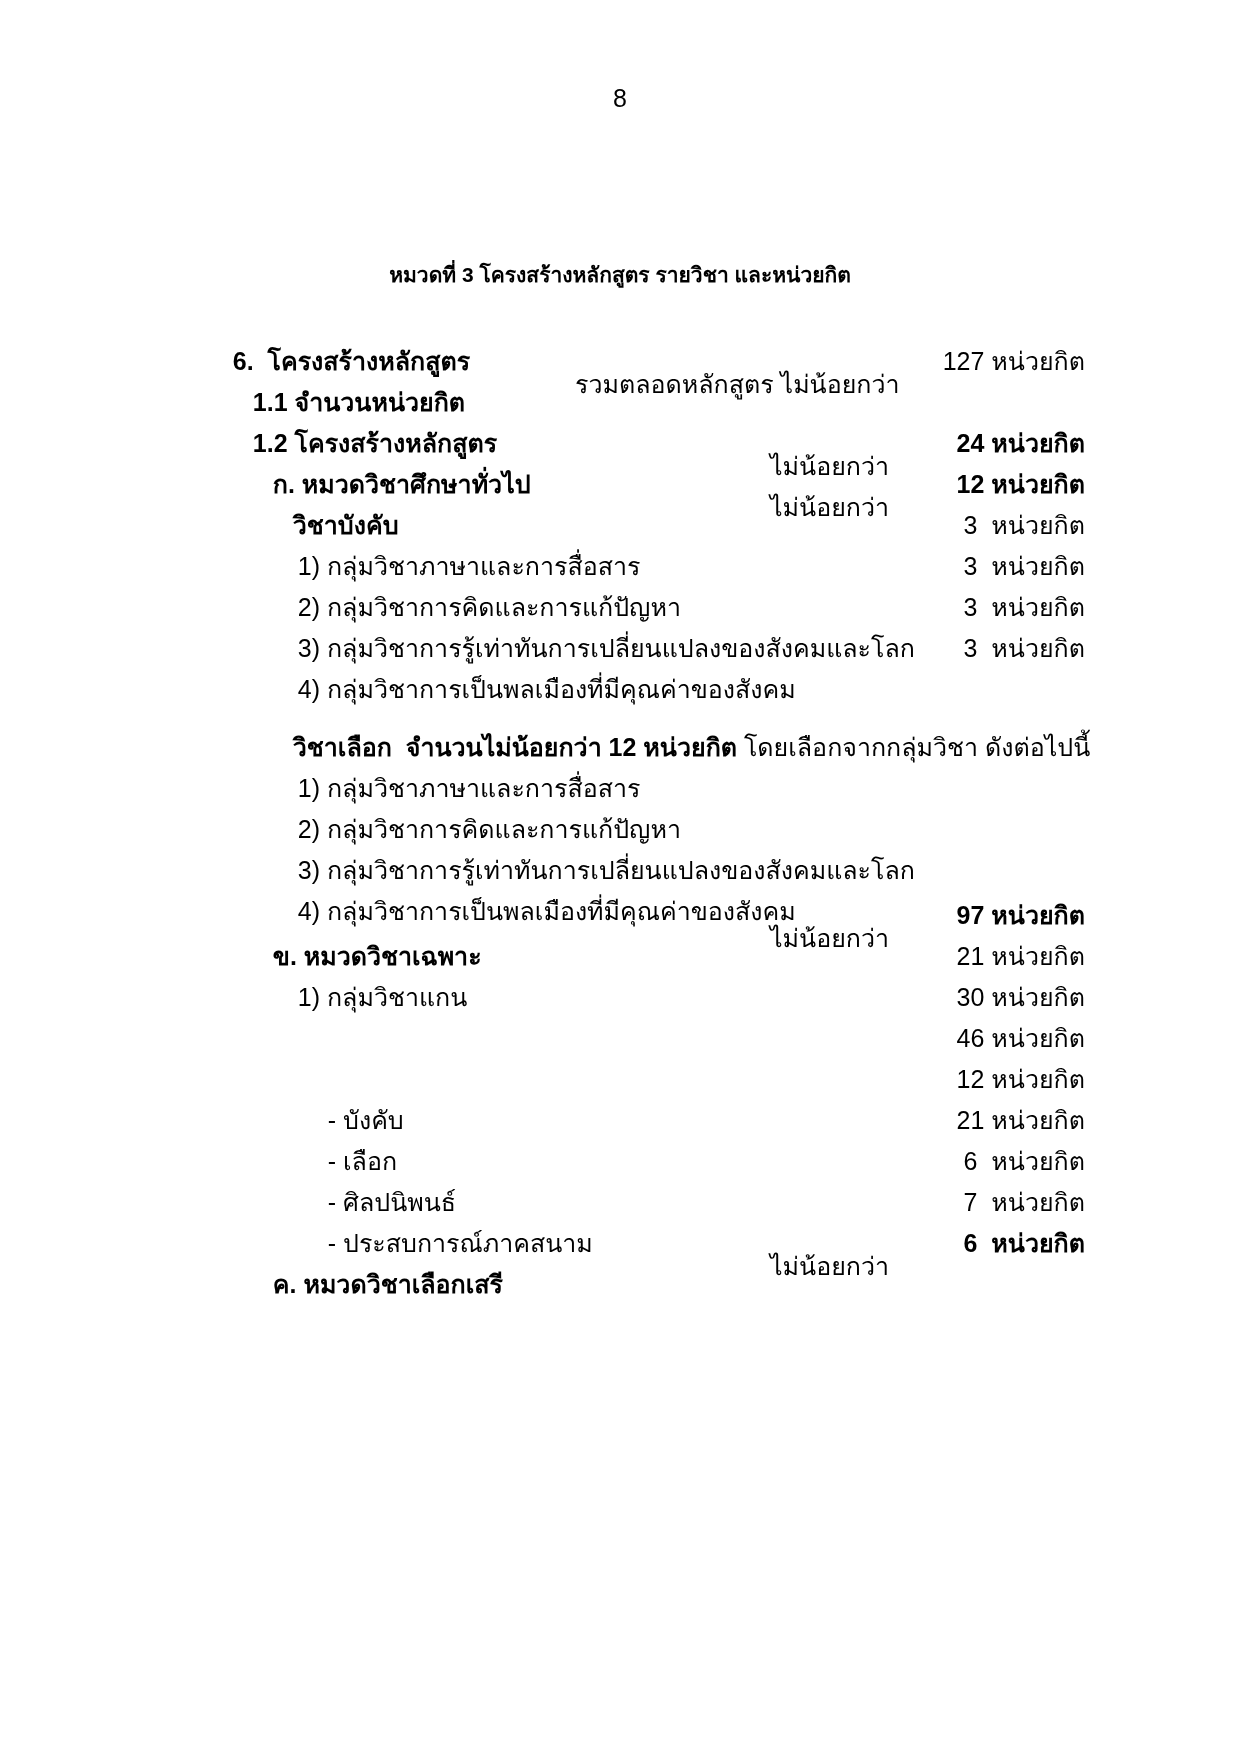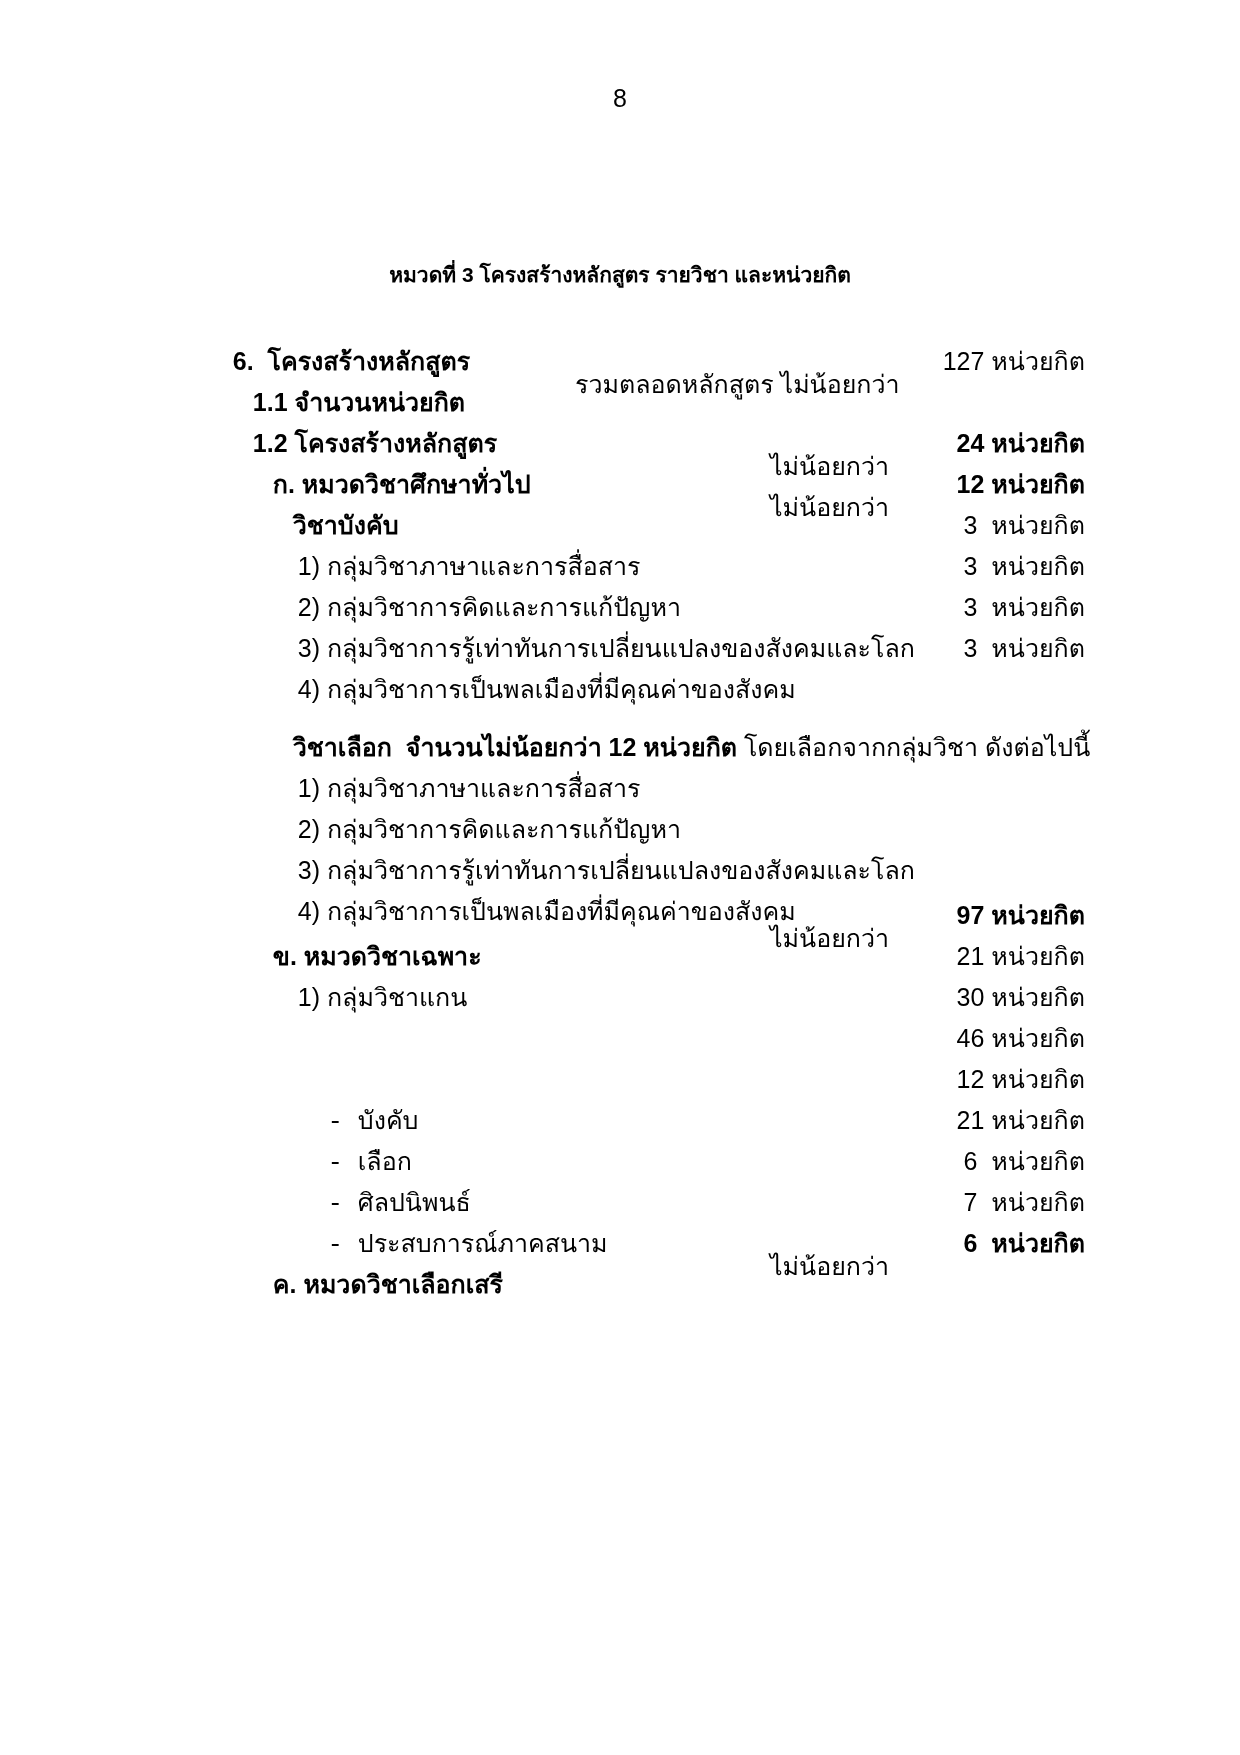--- a/index.html
+++ b/index.html
@@ -35,21 +35,21 @@
   .row.gap-lg{margin-top:17px;}
   .row.gap-sm{margin-top:4px;}
   .label{white-space:pre;}
   .bold{font-weight:700;}
   .tail{font-weight:400;}
   .ind-1 .label{padding-left:205px;}
   .ind-2 .label{padding-left:225px;}
   .ind-3 .label{padding-left:245px;margin-top:36px;}
   .ind-4 .label{padding-left:265px;}
   .ind-5 .label{padding-left:270px;}
-  .ind-6 .label{padding-left:300px;font-family:Liberation Mono, monospace;}
+  .ind-6 .label{padding-left:300px;}
   .mid{
     position:absolute;top:0;left:770px;
     font-weight:400;white-space:pre;margin-top:23px;
   }
   .mid.wide{left:575px;}
   .amount{
     position:absolute;top:0;right:155px;
     text-align:center;white-space:pre;
   }
 </style>

